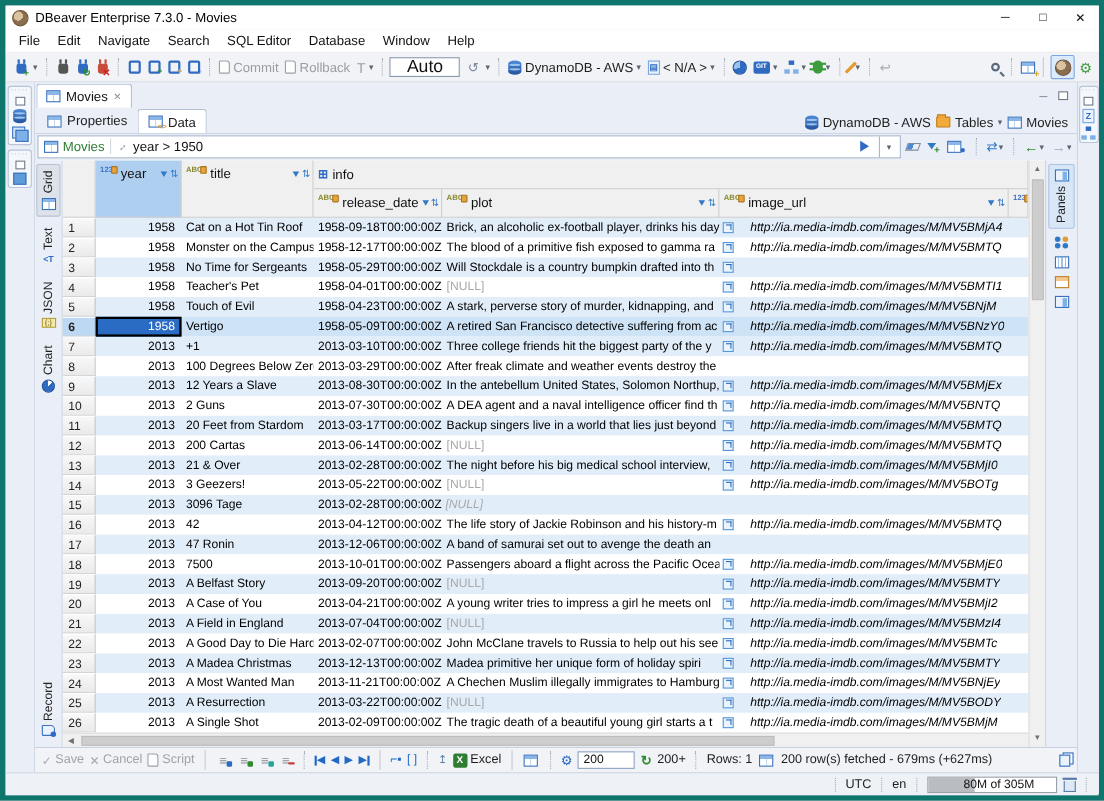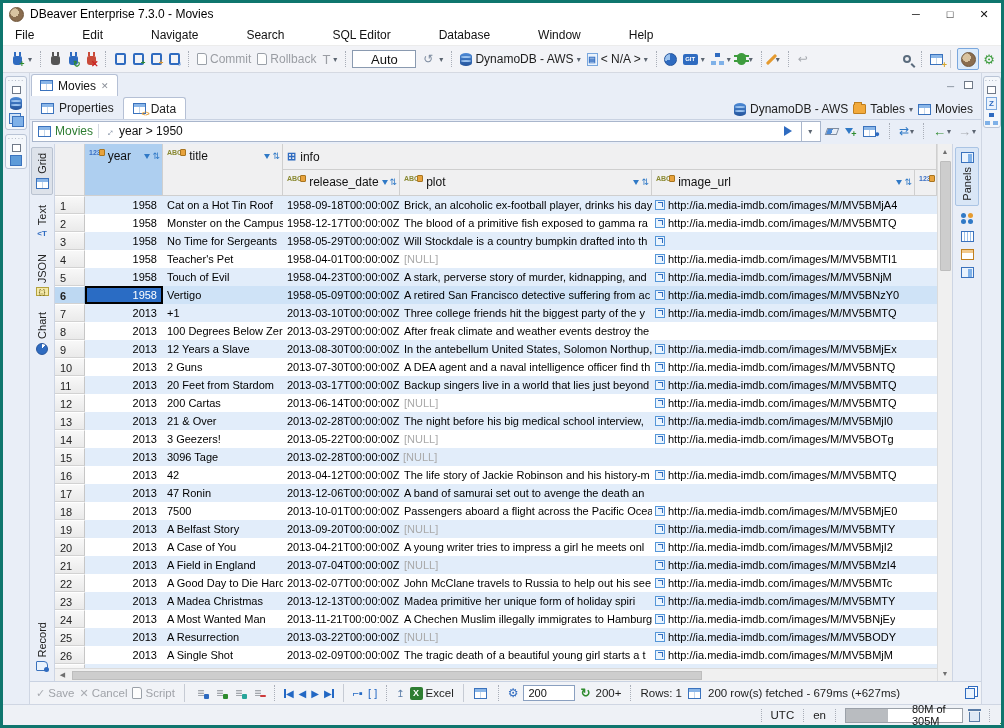--- a/index.html
+++ b/index.html
@@ -1,37 +1,37 @@
 <!DOCTYPE html>
 <html><head>
 <meta charset="utf-8">
 <style>
   html,body{margin:0;padding:0;background:#9b9b9b;font-family:"Liberation Sans",sans-serif;}
   *{box-sizing:border-box;}
-  .window{width:1004px;height:728px;border:3px solid #0f766e;background:#e9eef7;display:flex;flex-direction:column;position:relative;overflow:hidden;}
+  .window{width:1004px;height:728px;border:5px solid #0f766e;background:#e9eef7;display:flex;flex-direction:column;position:relative;overflow:hidden;}
 
   
   .titlebar{height:22px;background:#fff;display:flex;align-items:center;padding-left:6px;flex:none;}
   .beaver{width:15px;height:15px;border-radius:50%;background:radial-gradient(circle at 35% 35%,#d9c3a0 0 35%,#8a6d4f 36%);border:1px solid #6d5236;margin-right:6px;}
   .title-text{font-size:12px;color:#000;}
   .winbtns{margin-left:auto;display:flex;height:100%;}
   .winbtn{width:34px;display:flex;align-items:center;justify-content:center;font-size:11px;color:#111;cursor:default;}
   
-  .menubar{height:21px;background:#fff;display:flex;align-items:center;padding-left:4px;flex:none;border-bottom:1px solid #ececec;gap:32px;}
+  .menubar{height:21px;background:#fff;display:flex;align-items:center;padding-left:4px;flex:none;border-bottom:1px solid #ececec;}
   .menu-item{font-size:12px;color:#111;padding:2px 8px;}
   
   .toolbar{height:27px;background:#f2f3f7;border-bottom:1px solid #d5d9e2;display:flex;align-items:center;padding:0 4px;flex:none;gap:2px;}
   .sep{width:1px;height:16px;border-left:1px dotted #a9aeb8;margin:0 4px;flex:none;}
   .bar{width:1px;height:18px;background:#c6cbd4;margin:0 4px;flex:none;}
   .tbtn{display:flex;align-items:center;gap:3px;padding:2px 2px;border-radius:2px;flex:none;}
   .tlabel{font-size:12px;color:#9a9da3;}
   .tlabel.on{color:#1d1d1d;}
   .car{font-size:8px;color:#5b6470;}
   .spacer{flex:1;}
-  .combo{width:64px;height:18px;border:1px solid #8a9ab0;background:#fff;font-size:13px;color:#111;display:flex;align-items:center;justify-content:center;}
+  .combo{width:64px;height:18px;border:1px solid #8a9ab0;background:#fff;font-size:16px;color:#111;display:flex;align-items:center;justify-content:center;}
   
   .i{display:inline-flex;align-items:center;justify-content:center;width:16px;height:16px;font-size:12px;line-height:1;flex:none;position:relative;}
   .plugico{position:relative;width:9px;height:9px;border-radius:2px 2px 3px 3px;margin-top:3px;}
   .plugico::before,.plugico::after{content:"";position:absolute;top:-4px;width:2px;height:4px;background:inherit;}
   .plugico::before{left:1px;}.plugico::after{right:1px;}
   .pbadge{position:absolute;right:-3px;bottom:-4px;font-size:9px;font-weight:bold;line-height:1;}
   .sqlico{width:11px;height:12px;border:2px solid #2f6bc0;border-radius:2px;position:relative;}
   .sqlico::after{position:absolute;font-size:8px;font-weight:bold;right:-4px;bottom:-4px;}
   .sql2::after{content:"+";color:#2e8b2e;}
   .sql3::after{content:"+";color:#e59a2f;}
@@ -138,21 +138,21 @@
   .gbody > div:nth-of-type(odd){background:#e2edfa;}
   .gbody > div.selected{background:#cfe3f7;}
   .c{overflow:hidden;white-space:nowrap;flex:none;}
   .c.num{width:30px;background:linear-gradient(#f8f8f8,#eaeaea);border-right:1px solid #c6c6c6;border-bottom:1px solid #d2d2d2;border-top:1px solid #fff;padding-left:5px;font-size:11px;color:#222;}
   .c.num.selnum{background:#bdd8f2;font-weight:bold;border-right-color:#8fb4da;}
   .c.year{width:78px;text-align:right;padding-right:6px;}
   .c.year.selcell{background:#2a6cc4;color:#fff;outline:2px solid #000;outline-offset:-2px;}
   .c.title{width:120px;padding-left:4px;}
   .c.date{width:117px;padding-left:4px;}
   .c.plot{width:252px;padding-left:4px;}
-  .c.url{flex:1;padding-left:3px;display:flex;align-items:center;gap:3px;min-width:0;}
+  .c.url{flex:1;padding-left:3px;display:flex;align-items:center;gap:15px;min-width:0;font-style:italic;}
   .urltext{overflow:hidden;white-space:nowrap;}
   .nullv{color:#a9a9a9;}
   .c.url.nullv .urltext{color:#a9a9a9;}
   .lnk{width:10px;height:10px;border:1px solid #5596d8;background:#eaf4fd;flex:none;position:relative;}
   .lnk::after{content:"";position:absolute;right:1px;top:1px;width:4px;height:4px;border-top:1px solid #2f6bc0;border-right:1px solid #2f6bc0;}
   
   .vscroll{width:15px;background:#f0f0f0;border-left:1px solid #dcdcdc;display:flex;flex-direction:column;align-items:center;flex:none;}
   .sarrow{height:15px;width:15px;display:flex;align-items:center;justify-content:center;font-size:7px;color:#6f6f6f;flex:none;}
   .vthumb{width:11px;height:110px;background:#cdcdcd;border:1px solid #bdbdbd;border-radius:1px;margin-top:2px;}
   .vfill{flex:1;}
@@ -182,21 +182,21 @@
   .fetchinput{width:52px;height:16px;border:1px solid #8aa0c0;background:#fff;font-size:11px;padding-left:4px;color:#111;display:flex;align-items:center;font-family:"Liberation Sans",sans-serif;}
   .blk{color:#1d1d1d;}
   .greenref{color:#2e8b2e;font-size:12px;font-weight:bold;}
   .bluegear{color:#2f6bc0;font-size:12px;}
   .pagesico{width:10px;height:11px;border:1px solid #2f6bc0;background:#eaf3fd;box-shadow:3px -2px 0 -1px #fff,3px -2px 0 0 #2f6bc0;}
   
   .statusbar{height:21px;background:#eef1f6;border-top:1px solid #cfd6e3;display:flex;align-items:center;justify-content:flex-end;font-size:11.5px;color:#222;padding-right:8px;flex:none;gap:6px;}
   .ssep{width:1px;height:13px;border-left:1px dotted #a9aeb8;margin:0 3px;}
   .memwidget{width:118px;height:15px;border:1px solid #9aa0a8;background:#fff;position:relative;font-size:11px;display:flex;align-items:center;}
   .memfill{position:absolute;left:0;top:0;bottom:0;width:42px;background:#b9bcc0;}
-  .memtext{position:relative;margin-left:66px;color:#111;}
+  .memtext{position:relative;margin-left:32px;color:#111;}
   .trash{width:11px;height:10px;border:1px solid #5a7ca6;border-top:none;background:#dfe9f6;position:relative;margin-top:3px;}
   .trash::before{content:"";position:absolute;top:-3px;left:-2px;right:-2px;height:2px;background:#5a7ca6;}
 </style>
 </head>
 <body>
 
 <div class="window">
 
   <div class="titlebar">
     <span class="beaver"></span>

